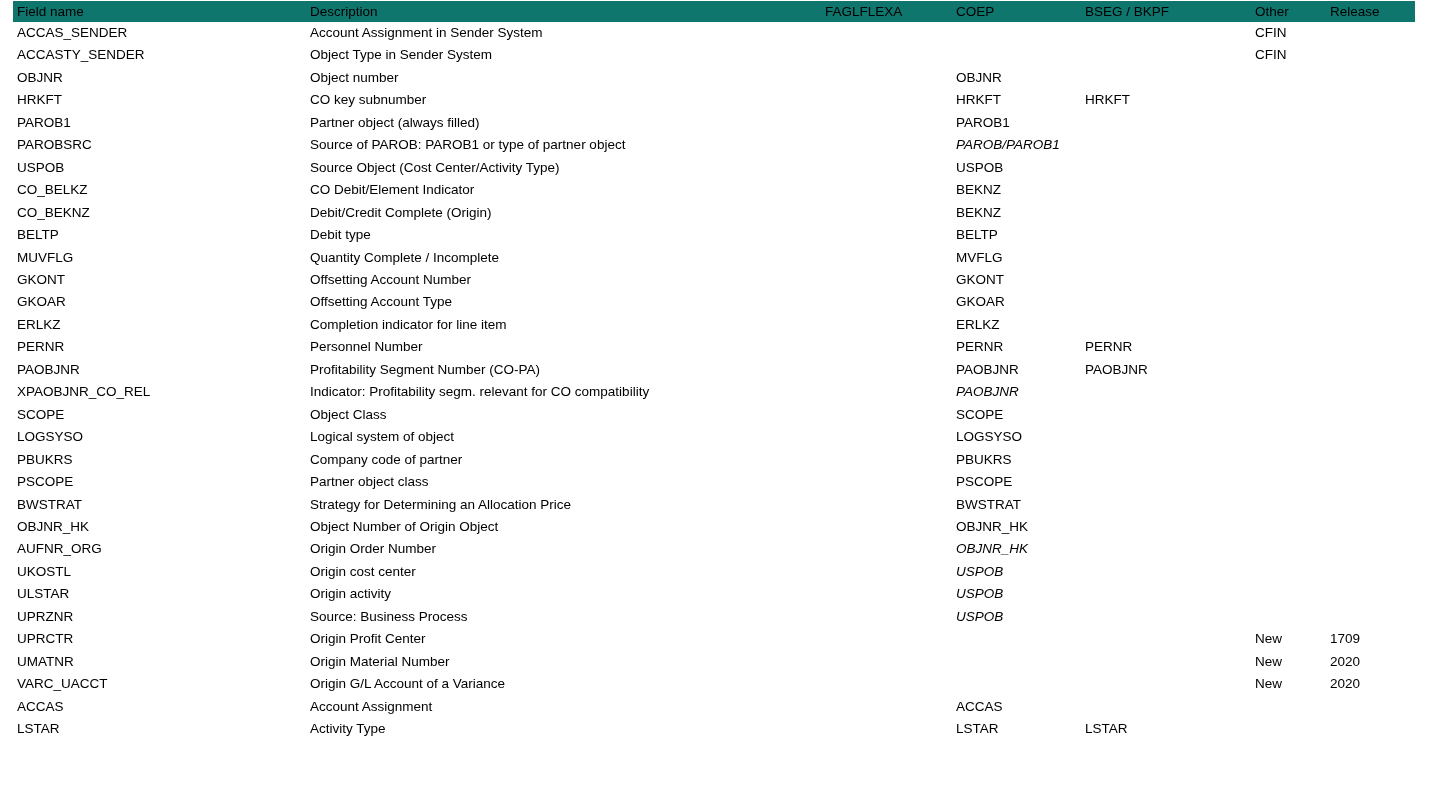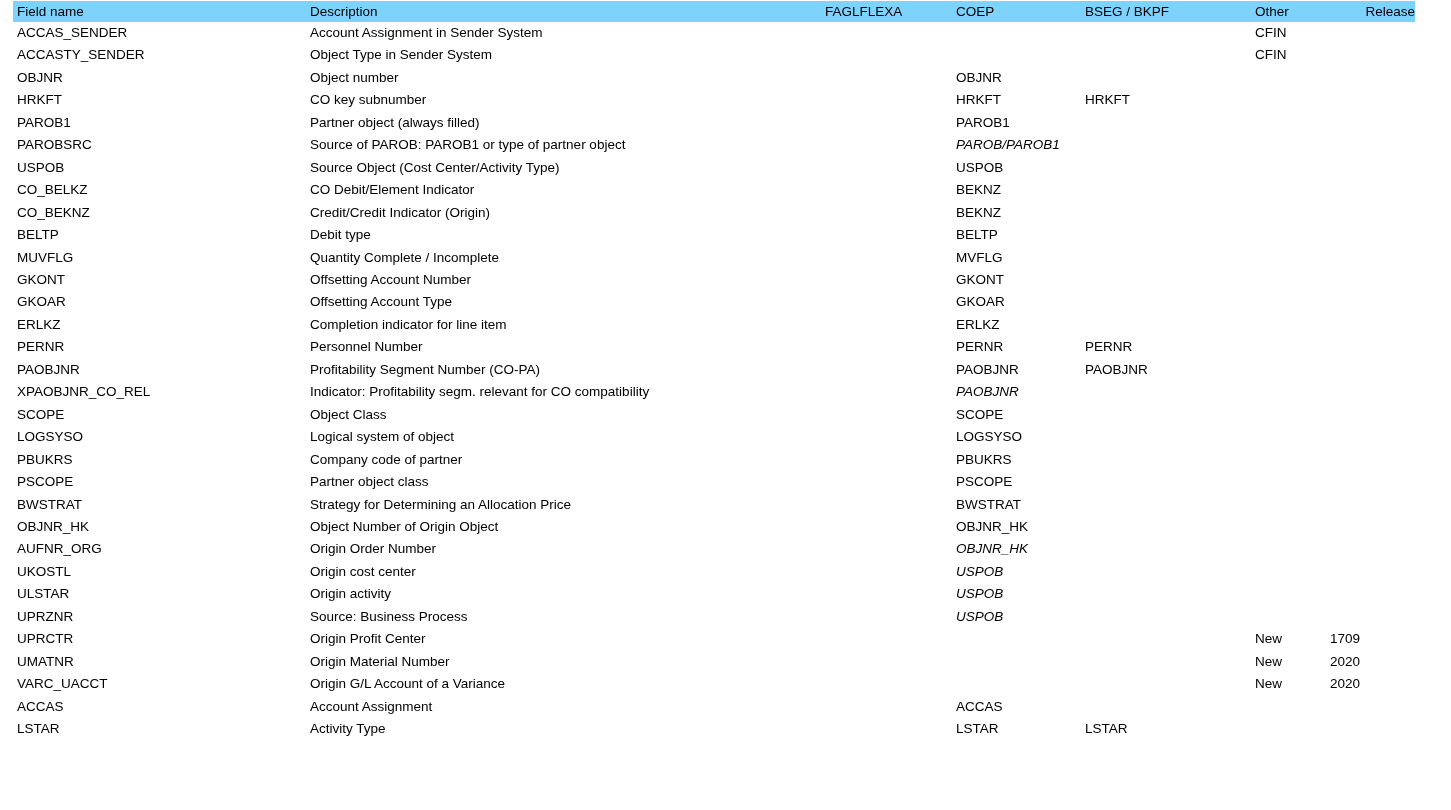--- a/index.html
+++ b/index.html
@@ -25,30 +25,30 @@
     padding: 0;
     height: 22.45px;
     line-height: 22.45px;
     white-space: nowrap;
     overflow: hidden;
     text-align: left;
     font-weight: normal;
     vertical-align: middle;
   }
   thead th {
-    background: #7dd3fc;
+    background: #0f766e;
     height: 15px;
     line-height: 21px;
   }
   .pad-first { padding-left: 4px; }
   td.col-release {
     text-align: left;
     padding-right: 3px;
   }
-  th.col-release { text-align: right; }
+  th.col-release { text-align: left; }
   .italic { font-style: italic; }
 </style>
 </head>
 <body>
 
 <table class="mapping">
   <colgroup>
     <col style="width:297px">
     <col style="width:515px">
     <col style="width:131px">
@@ -136,21 +136,21 @@
         <td class="pad-first ">CO_BELKZ</td>
         <td class="">CO Debit/Element Indicator</td>
         <td class=""></td>
         <td class="">BEKNZ</td>
         <td class=""></td>
         <td class=""></td>
         <td class="col-release "></td>
       </tr>
       <tr>
         <td class="pad-first ">CO_BEKNZ</td>
-        <td class="">Credit/Credit Indicator (Origin)</td>
+        <td class="">Debit/Credit Complete (Origin)</td>
         <td class=""></td>
         <td class="">BEKNZ</td>
         <td class=""></td>
         <td class=""></td>
         <td class="col-release "></td>
       </tr>
       <tr>
         <td class="pad-first ">BELTP</td>
         <td class="">Debit type</td>
         <td class=""></td>

